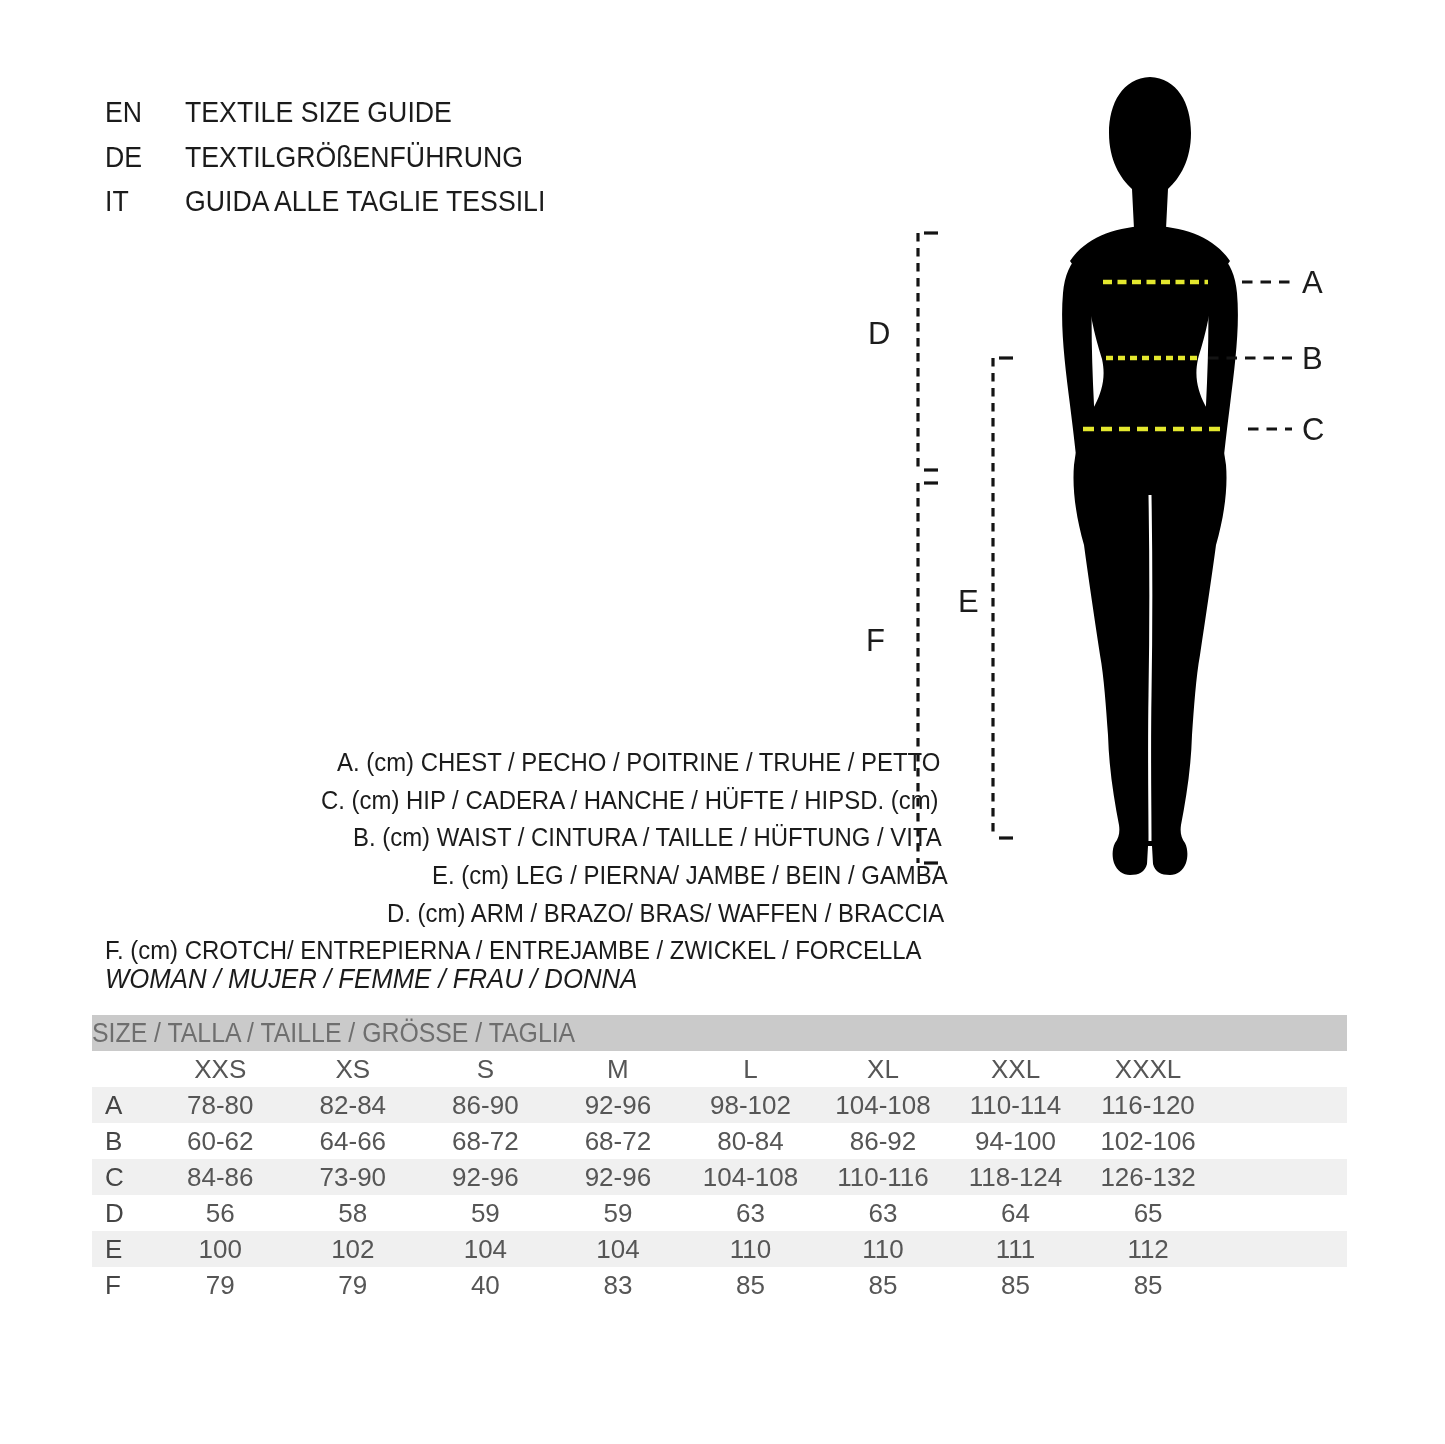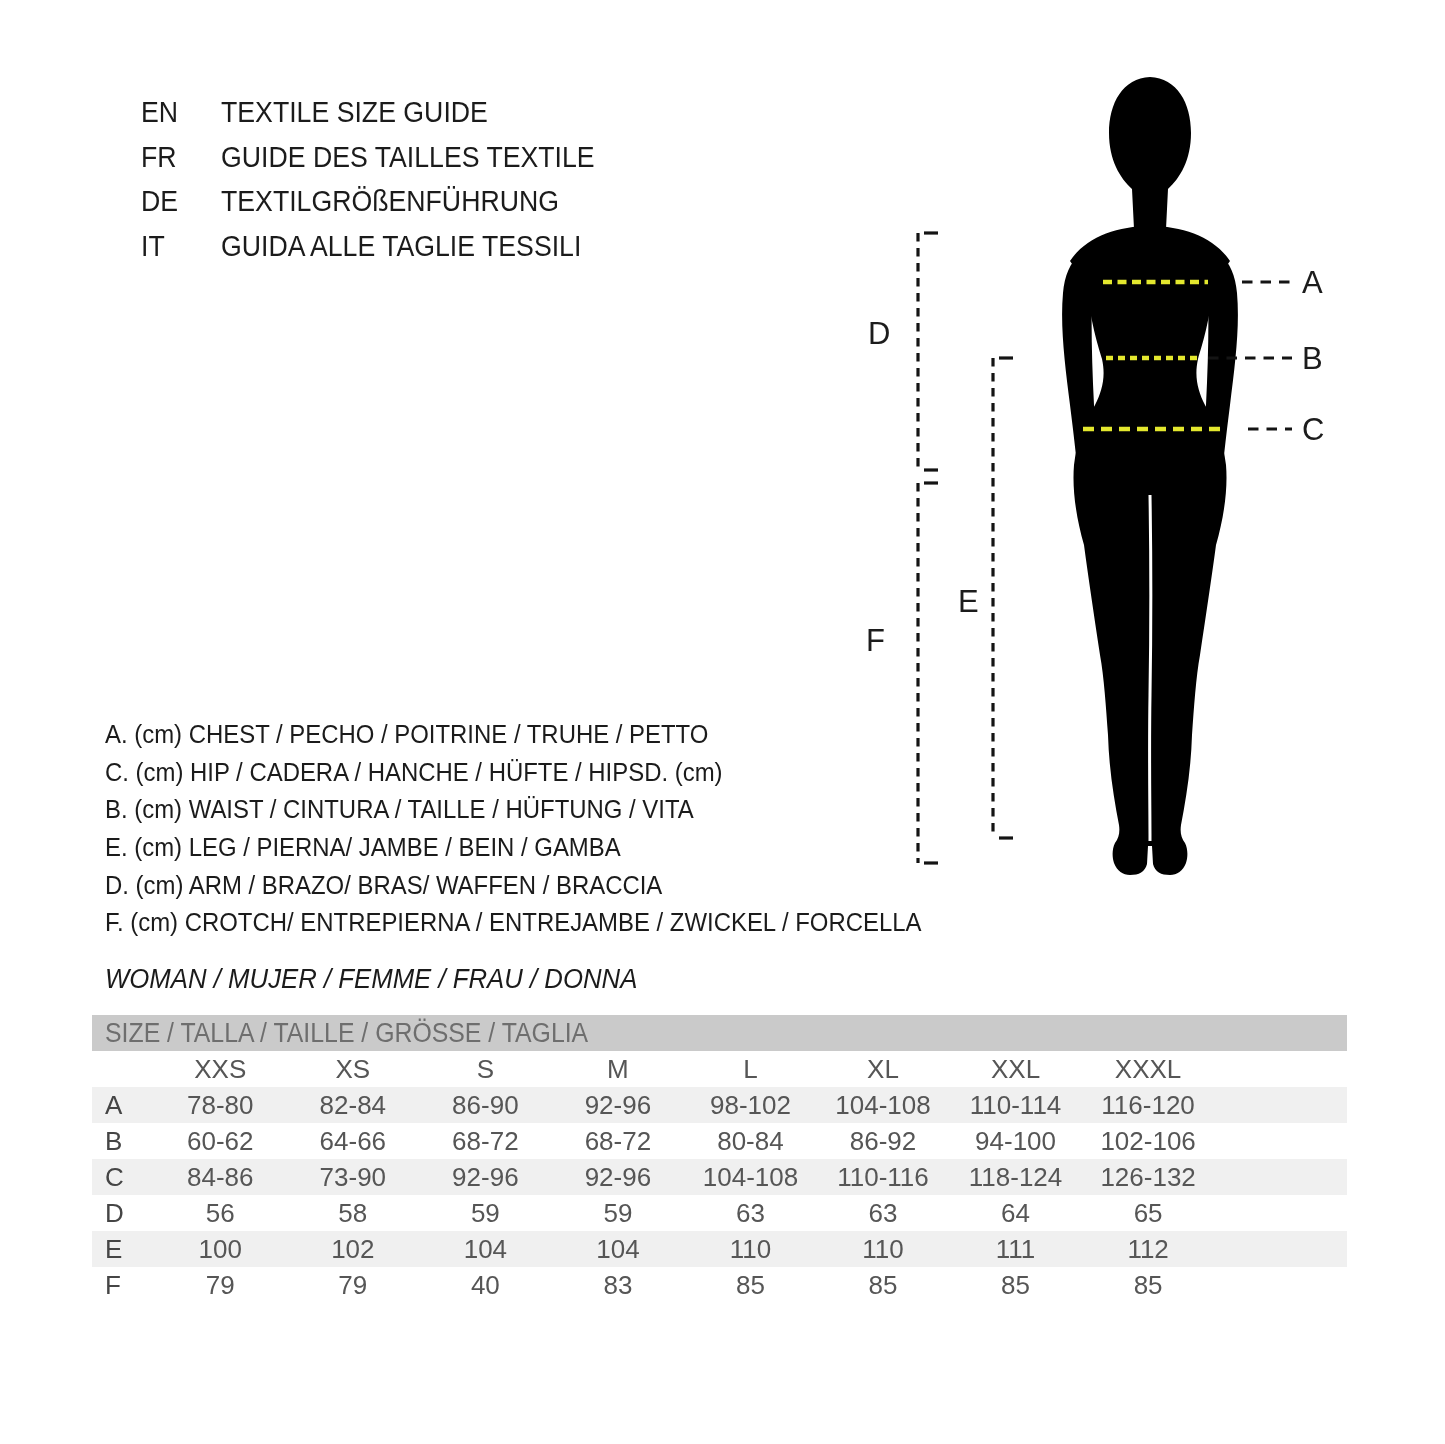--- a/index.html
+++ b/index.html
@@ -2,56 +2,53 @@
 <html><head>
 <meta charset="utf-8">
 <style>
   html,body{margin:0;padding:0;background:#fff;}
   #page{position:relative;width:1445px;height:1444px;background:#ffffff;overflow:hidden;
         font-family:"Liberation Sans", sans-serif;color:#1b1b1b;}
   .cond{display:inline-block;transform:scaleX(0.92);transform-origin:0 50%;white-space:nowrap;}
 
   
   #lang-block{position:absolute;left:105px;top:90px;}
-  .lang-row{height:44.6px;line-height:44.6px;font-size:29px;margin-left:36px;}
+  .lang-row{height:44.6px;line-height:44.6px;font-size:29px;}
   .lang-code{display:inline-block;width:80px;vertical-align:top;}
 
   
   #figure-svg{position:absolute;left:850px;top:60px;}
   .fig-label{font-family:"Liberation Sans",sans-serif;font-size:31px;fill:#1c1c1c;}
 
   
-  #definitions{position:absolute;left:105px;top:716px;}
+  #definitions{position:absolute;left:105px;top:744px;text-align:right;}
   .def-line{height:37.7px;line-height:37.7px;font-size:26px;}
 
   
   #audience-title{position:absolute;left:105px;top:962px;font-size:28px;line-height:34px;font-style:italic;}
 
   
   #table-wrap{position:absolute;left:92px;top:1015px;width:1255px;}
   #table-title-bar{height:36px;line-height:36px;background:#cacaca;color:#6e6e6e;
-                   font-size:27px;padding-left:13px;box-sizing:border-box;}
+                   font-size:27px;box-sizing:border-box;}
   table{border-collapse:collapse;table-layout:fixed;width:1255px;}
   col.label-col{width:62px;}
   td,th{height:36px;padding:0;font-weight:400;font-size:26px;text-align:center;
         color:#565656;vertical-align:middle;}
   td.row-label{text-align:left;padding-left:13px;color:#454545;}
   tr.stripe{background:#f0f0f0;}
 </style>
 </head>
 <body>
 
 <div id="page">
 
   <div id="lang-block">
     <div class="lang-row">
       <span class="lang-code cond">EN</span><span class="cond">TEXTILE SIZE GUIDE</span>
-    </div>
-    <div class="lang-row">
-      <span class="lang-code cond">FR</span><span class="cond">GUIDE DES TAILLES TEXTILE</span>
     </div>
     <div class="lang-row">
       <span class="lang-code cond">DE</span><span class="cond">TEXTILGRÖßENFÜHRUNG</span>
     </div>
     <div class="lang-row">
       <span class="lang-code cond">IT</span><span class="cond">GUIDA ALLE TAGLIE TESSILI</span>
     </div>
   </div>
 
   <svg id="figure-svg" width="520" height="860" viewBox="0 0 520 860">

